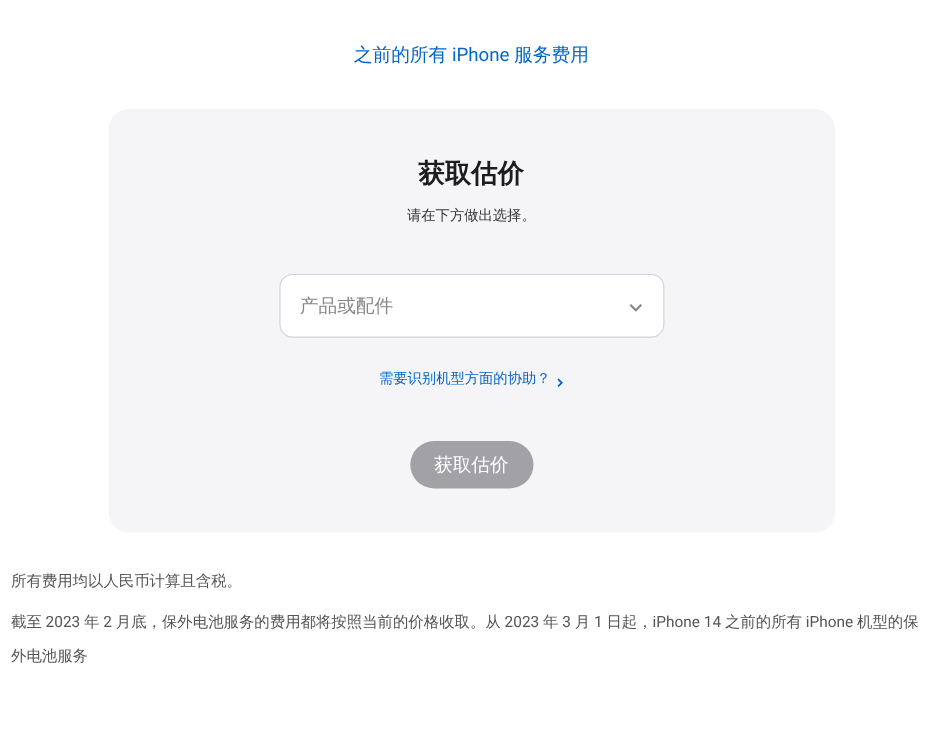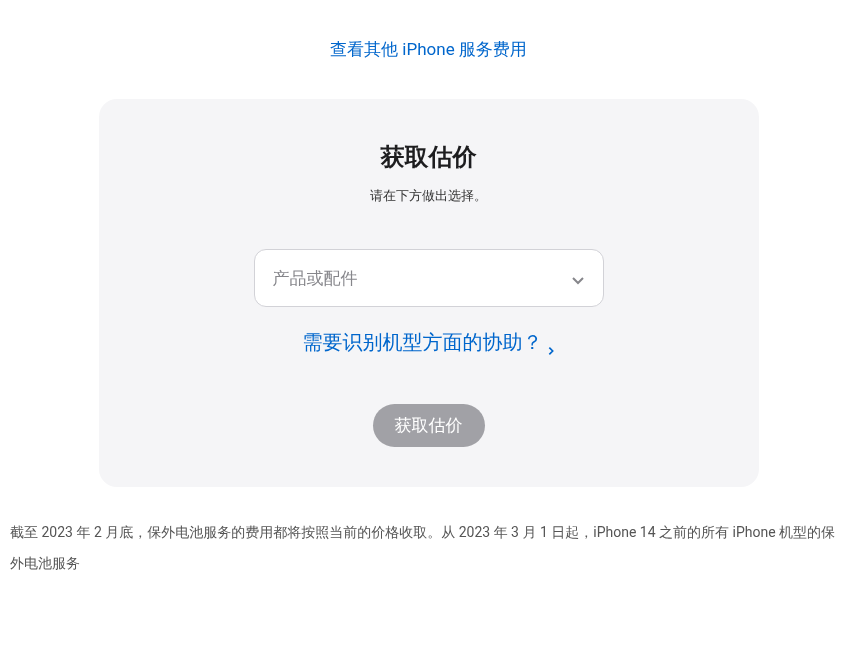--- a/index.html
+++ b/index.html
@@ -70,21 +70,21 @@
       transform: translateY(-50%);
       width: 14px;
       height: 14px;
       color: #86868b;
     }
     .help-link {
       display: inline-flex;
       align-items: flex-end;
       color: #0066cc;
       text-decoration: none;
-      font-size: 20px;
+      font-size: 13px;
       margin-top: -4px;
       margin-bottom: 48px;
       gap: 4px;
     }
     .help-link svg {
       width: 8px;
       height: 10px;
     }
     .submit-btn {
       display: inline-block;
@@ -103,21 +103,21 @@
       line-height: 2.2;
     }
     .footer-text p {
       margin-bottom: 6px;
     }
   </style>
 </head>
 <body>
 
 <div class="top-link">
-  <a href="#">查看其他 iPhone 服务费用</a>
+  <a href="#">之前的所有 iPhone 服务费用</a>
 </div>
 
 <div class="card">
   <h2 class="card-title">获取估价</h2>
   <p class="card-subtitle">请在下方做出选择。</p>
 
   <div class="select-wrap">
     <div class="select-box">
       <span>产品或配件</span>
       <span class="chevron">
@@ -134,16 +134,17 @@
     <svg viewBox="0 0 8 12" fill="none" stroke="currentColor" stroke-width="2">
       <polyline points="2,2 6,6 2,10"></polyline>
     </svg>
   </a>
   <br>
 
   <button class="submit-btn">获取估价</button>
 </div>
 
 <div class="footer-text">
+  <p>所有费用均以人民币计算且含税。</p>
   <p>
     <span>截至 2023 年 2 月底，保外电池服务的费用都将按照当前的价格收取。从 2023 年 3 月 1 日起，iPhone 14 之前的所有 iPhone 机型的保外电池服务</span>
   </p>
 </div>
 
 </body></html>

